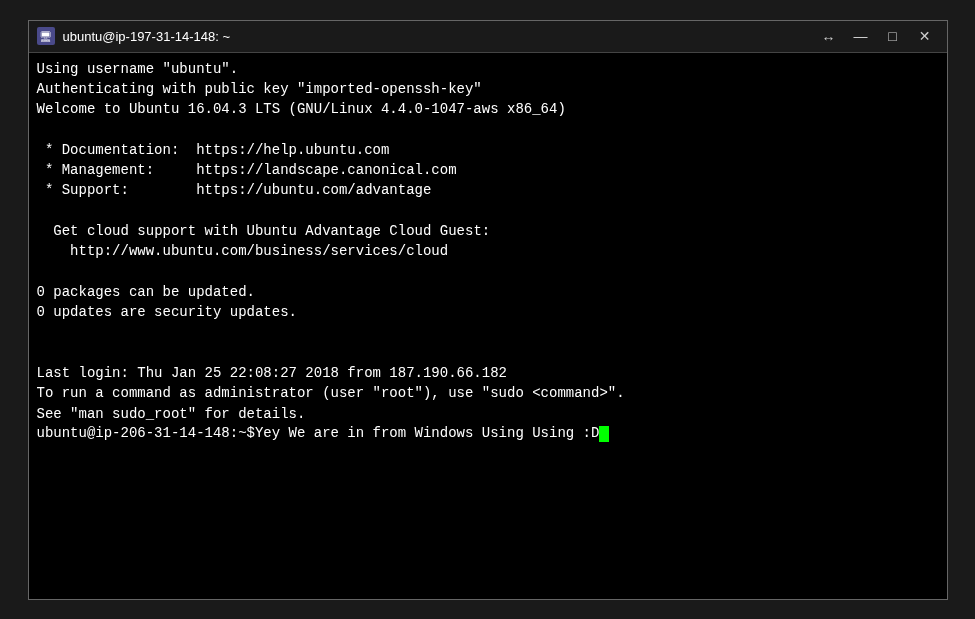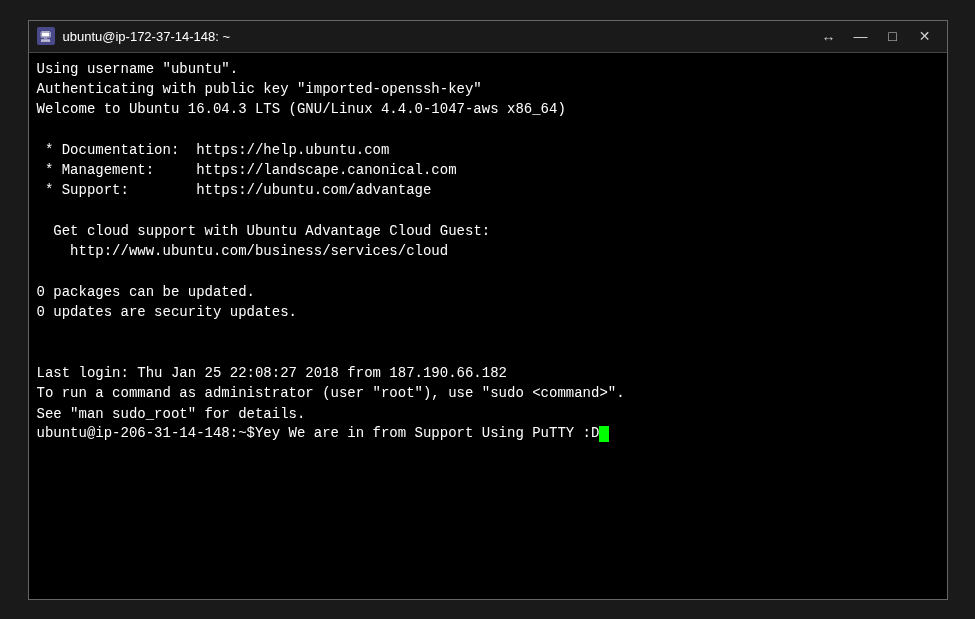--- a/index.html
+++ b/index.html
@@ -110,21 +110,21 @@
     }
   </style>
 </head>
 <body>
 
 <div class="window">
   <div class="title-bar">
     <div class="title-bar-icon">
       <span>🖥</span>
     </div>
-    <span class="title-bar-title">ubuntu@ip-172-37-14-148: ~</span>
+    <span class="title-bar-title">ubuntu@ip-197-31-14-148: ~</span>
     <div class="title-bar-controls">
       <button class="title-bar-btn">↔</button>
       <button class="title-bar-btn">—</button>
       <button class="title-bar-btn">□</button>
       <button class="title-bar-btn close">✕</button>
     </div>
   </div>
   <div class="terminal-body">
     <pre id="terminal-output">Using username "ubuntu".
 Authenticating with public key "imported-openssh-key"
@@ -140,17 +140,17 @@
 0 packages can be updated.
 0 updates are security updates.
 
 
 Last login: Thu Jan 25 22:08:27 2018 from 187.190.66.182
 To run a command as administrator (user "root"), use "sudo &lt;command&gt;".
 See "man sudo_root" for details.
 </pre>
     <div class="prompt-line">
       <span id="prompt-text">ubuntu@ip-206-31-14-148:~$</span>
-        <span id="command-text"> Yey We are in from Support Using PuTTY :D</span>
+        <span id="command-text"> Yey We are in from Windows Using Using :D</span>
         <span class="cursor"></span>
     </div>
   </div>
 </div>
 
 </body></html>

